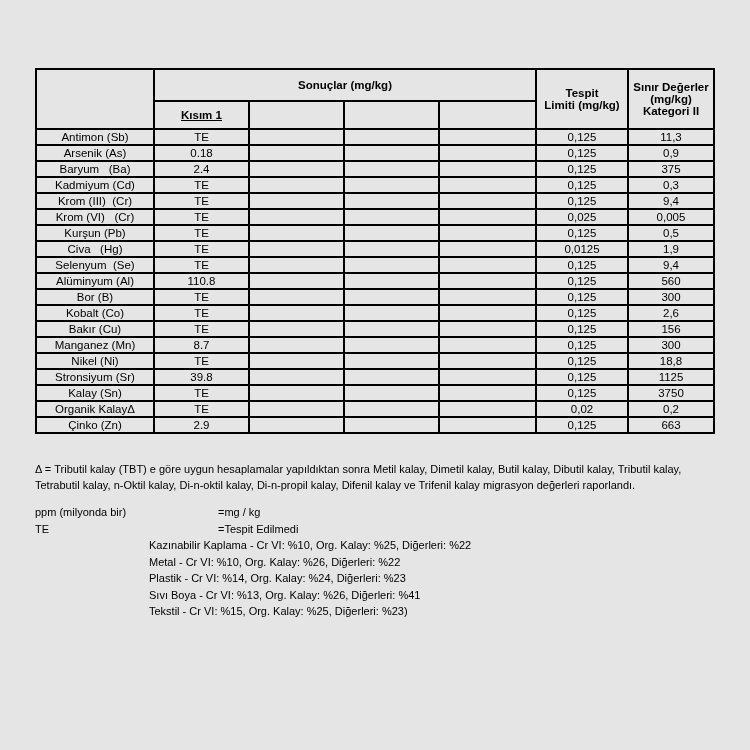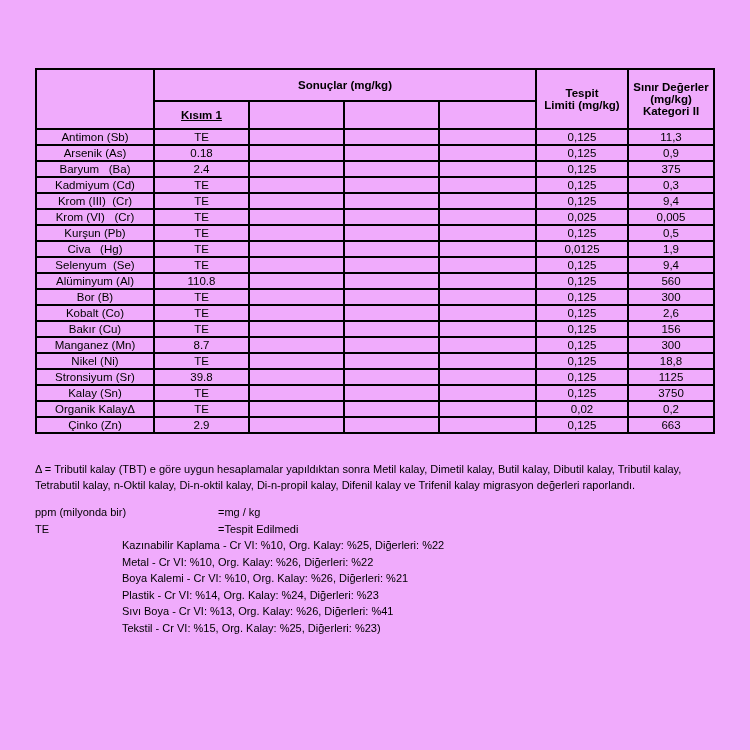--- a/index.html
+++ b/index.html
@@ -1,21 +1,21 @@
 <!DOCTYPE html>
 <html><head>
 <meta charset="utf-8">
 <style>
   * { margin: 0; padding: 0; box-sizing: border-box; }
   html, body { background: #ffffff; }
   .page {
     position: relative;
     width: 750px;
     height: 750px;
-    background: #f0abfc;
+    background: #e5e5e5;
     font-family: "Liberation Sans", sans-serif;
     color: #000000;
   }
 
   
   .results-table {
     position: absolute;
     left: 35px;
     top: 68px;
     width: 678px;
@@ -57,21 +57,21 @@
     position: absolute;
     left: 35px;
     top: 504px;
     width: 682px;
     font-size: 11px;
     line-height: 16.5px;
   }
   .legend-row { display: flex; }
   .legend-label { width: 183px; flex: 0 0 183px; }
   .legend-value { flex: 1; }
-  .legend-cont { margin-left: 87px; }
+  .legend-cont { margin-left: 114px; }
 </style>
 </head>
 <body>
 
 <div class="page">
 
   <table class="results-table">
     <colgroup>
       <col style="width:118px">
         <col style="width:95px">
@@ -280,20 +280,19 @@
       <span class="legend-label">ppm (milyonda bir)</span>
       <span class="legend-value">=mg / kg</span>
     </div>
     <div class="legend-row">
       <span class="legend-label">TE</span>
       <span class="legend-value">=Tespit Edilmedi</span>
     </div>
     <div id="legend-continuations">
         <div class="legend-cont">Kazınabilir Kaplama - Cr VI: %10, Org. Kalay: %25, Diğerleri: %22</div>
         <div class="legend-cont">Metal - Cr VI: %10, Org. Kalay: %26, Diğerleri: %22</div>
-        <div class="legend-cont">Boya Kalemi - Cr VI: %10, Org. Kalay: %26, Diğerleri: %21</div>
         <div class="legend-cont">Plastik - Cr VI: %14, Org. Kalay: %24, Diğerleri: %23</div>
         <div class="legend-cont">Sıvı Boya - Cr VI: %13, Org. Kalay: %26, Diğerleri: %41</div>
         <div class="legend-cont">Tekstil - Cr VI: %15, Org. Kalay: %25, Diğerleri: %23)</div>
       </div>
   </div>
 
 </div>
 
 </body></html>

